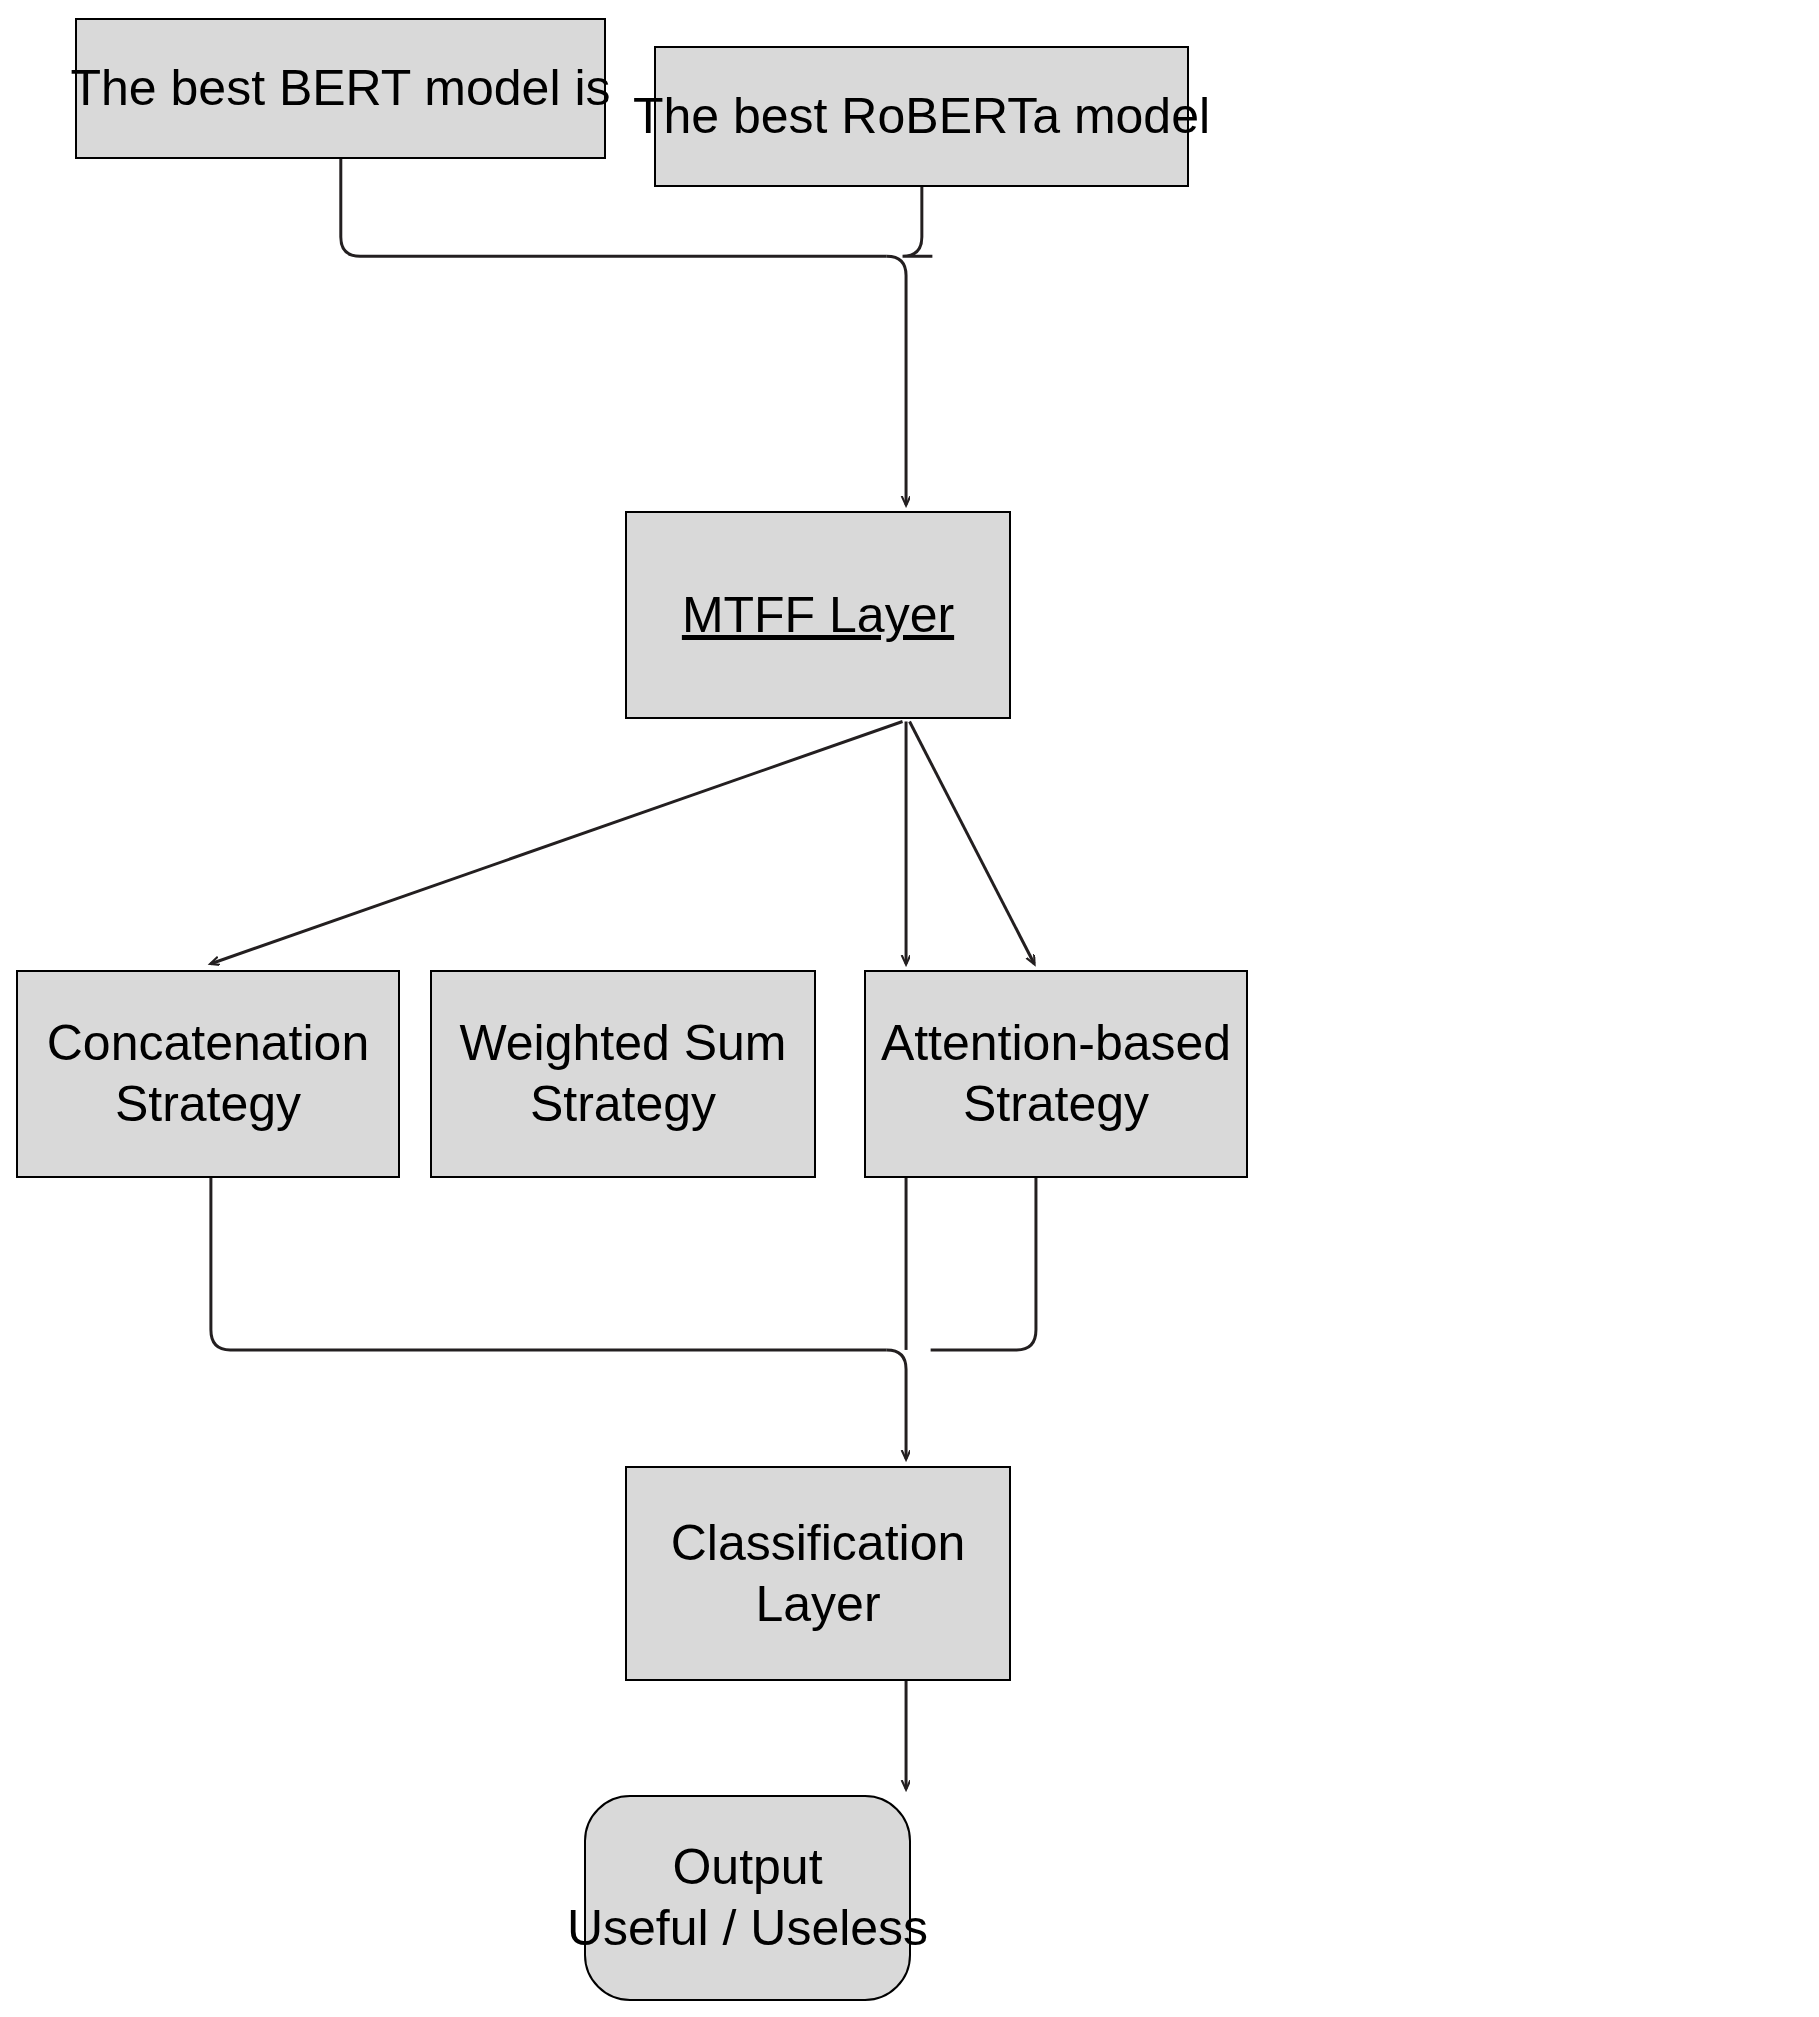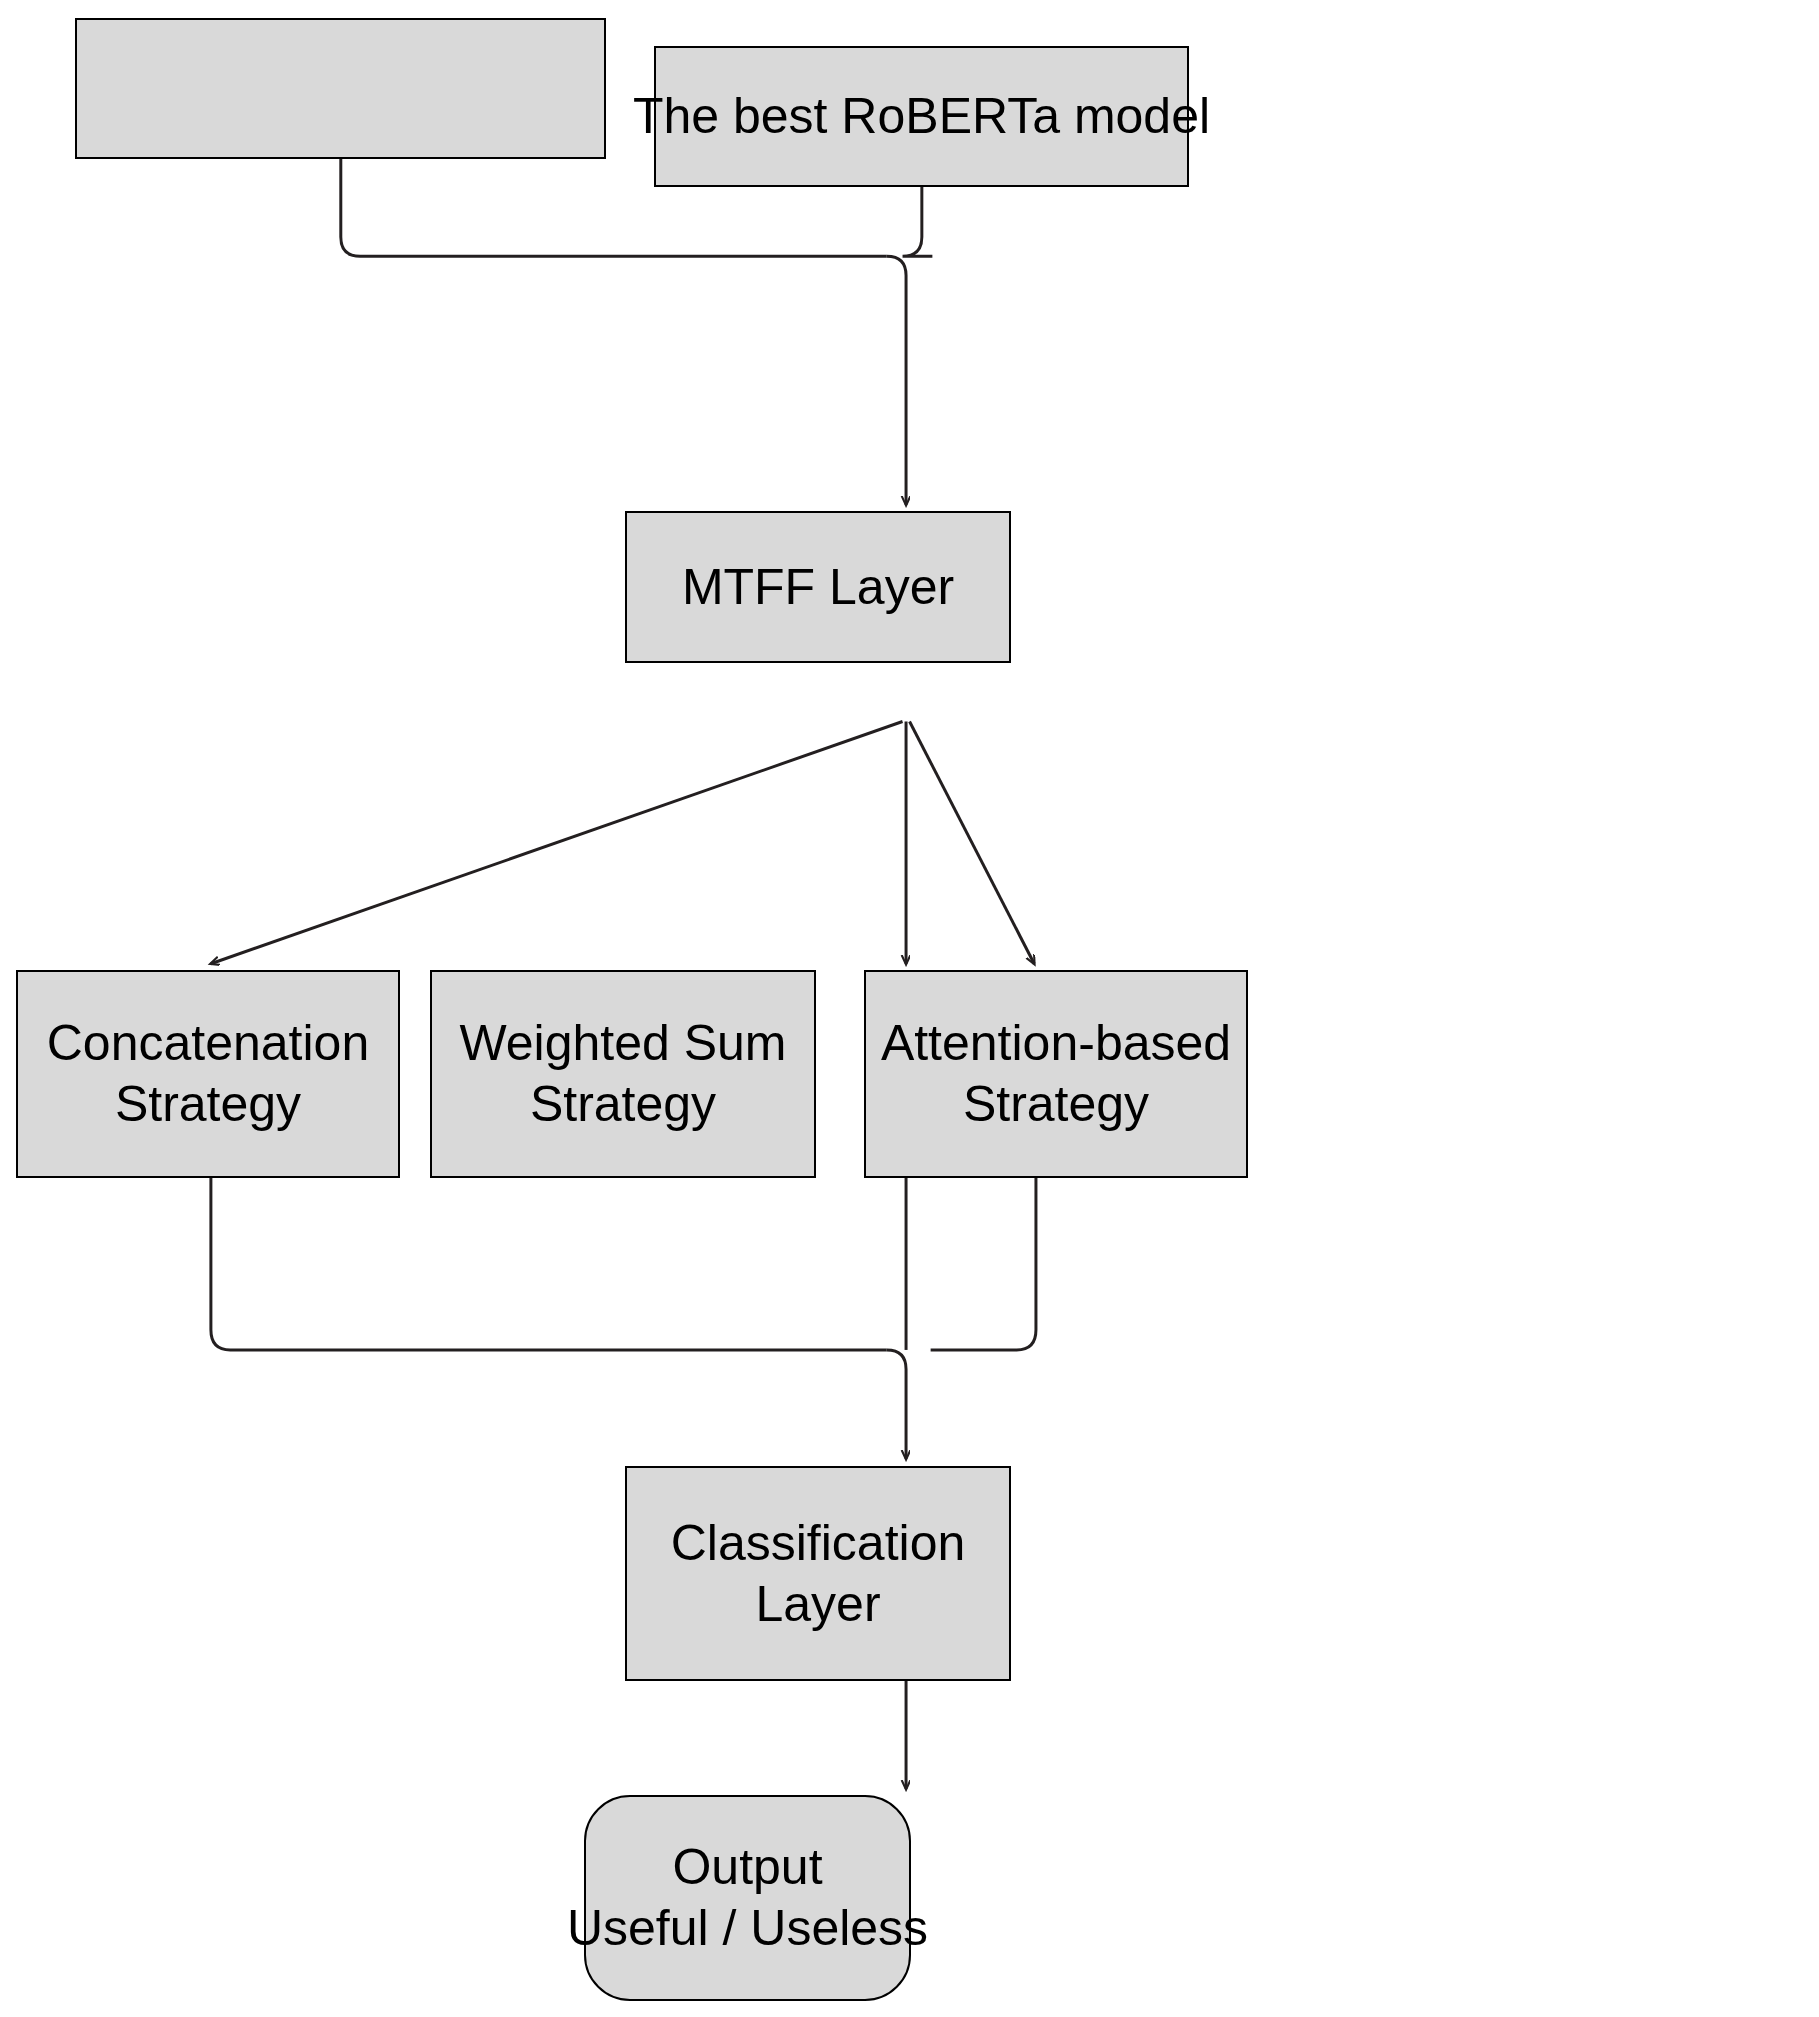--- a/index.html
+++ b/index.html
@@ -11,21 +11,21 @@
         color:#000;text-align:center;line-height:1.22;}
   .node .ln{display:block;white-space:nowrap;}
   .n-src{font-size:50px;}
   .n-mtff{font-size:50px;}
   .n-strat{font-size:50px;}
   .n-class{font-size:50px;text-align:right;}
   .n-out{font-size:50px;border-radius:46px;}
   
   #bert   {left:75px;  top:17.6px;   width:531px; height:141px;}
   #roberta{left:654px; top:17.6px;   width:535px; height:141px;margin-top:28px;}
-  #mtff   {left:625px; top:511px;  width:386px; height:152px;}
+  #mtff   {left:625px; top:511px;  width:386px; height:208px;text-decoration:underline;}
   #concat {left:16px;  top:970px; width:384px; height:208px;text-align:right;}
   #wsum   {left:430px; top:970px; width:386px; height:208px;}
   #attn   {left:864px; top:970px; width:384px; height:208px;}
   #classif{left:625px; top:1466px; width:386px; height:215px;}
   #output {left:584px; top:1795px; width:327px; height:206px;}
 </style>
 </head>
 <body>
 
 <div id="stage">
@@ -49,20 +49,21 @@
       <path d="M240,1342 L240,1515 Q240,1538 262,1538 L1010,1538"></path>
       <path d="M1180,1342 L1180,1515 Q1180,1538 1158,1538 L1060,1538"></path>
       <path d="M1032,1342 L1032,1538"></path>
       <path d="M1010,1538 Q1032,1538 1032,1560 L1032,1662" marker-end="url(#ah)"></path>
 
       <path d="M1032,1915 L1032,2038" marker-end="url(#ah)"></path>
     </g>
   </svg>
 
   <div class="node n-src" id="bert">
+    <span class="ln">The best BERT model is</span>
   </div>
 
   <div class="node n-src" id="roberta">
     <span class="ln">The best RoBERTa model</span>
   </div>
 
   <div class="node n-mtff" id="mtff">
     <span class="ln">MTFF Layer</span>
   </div>
 

